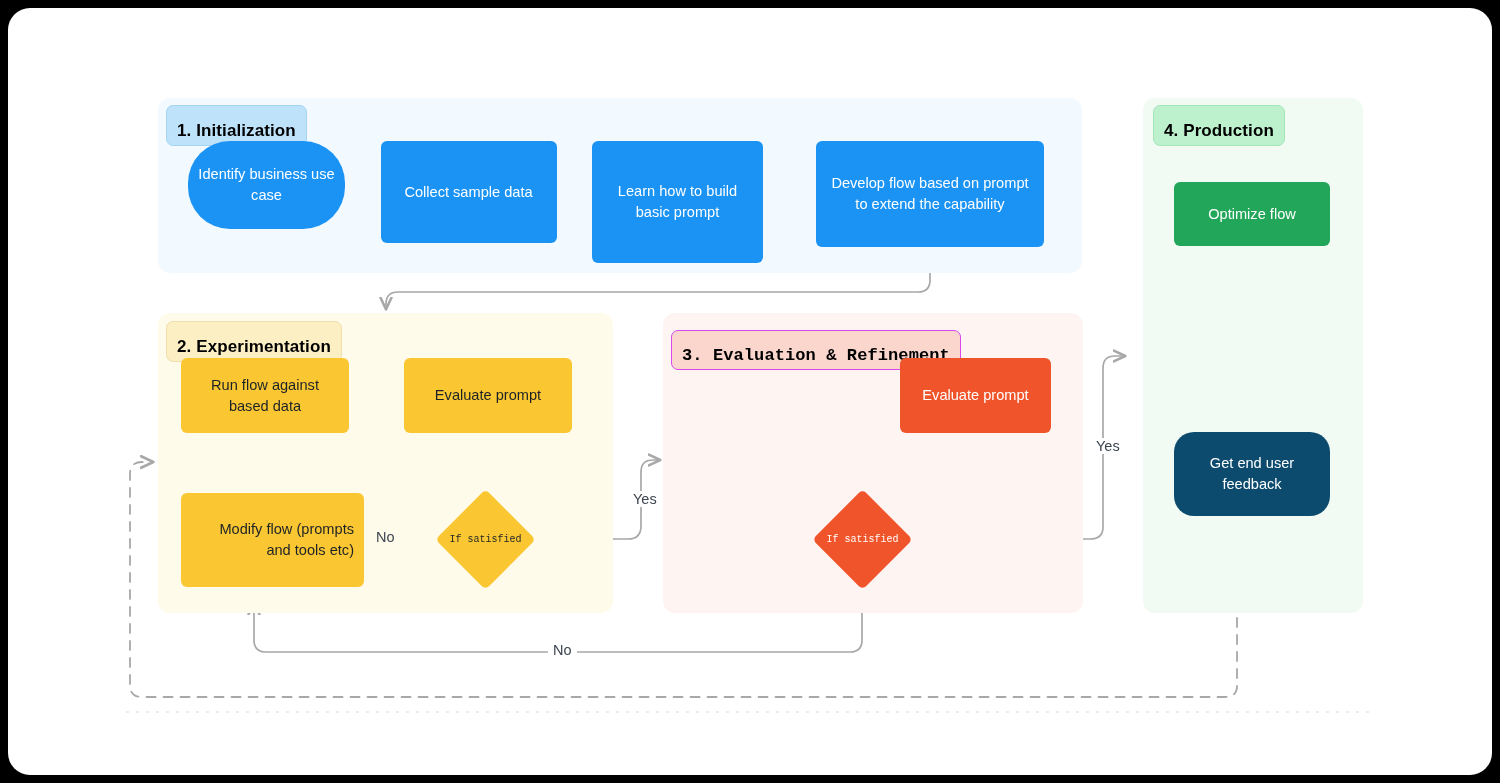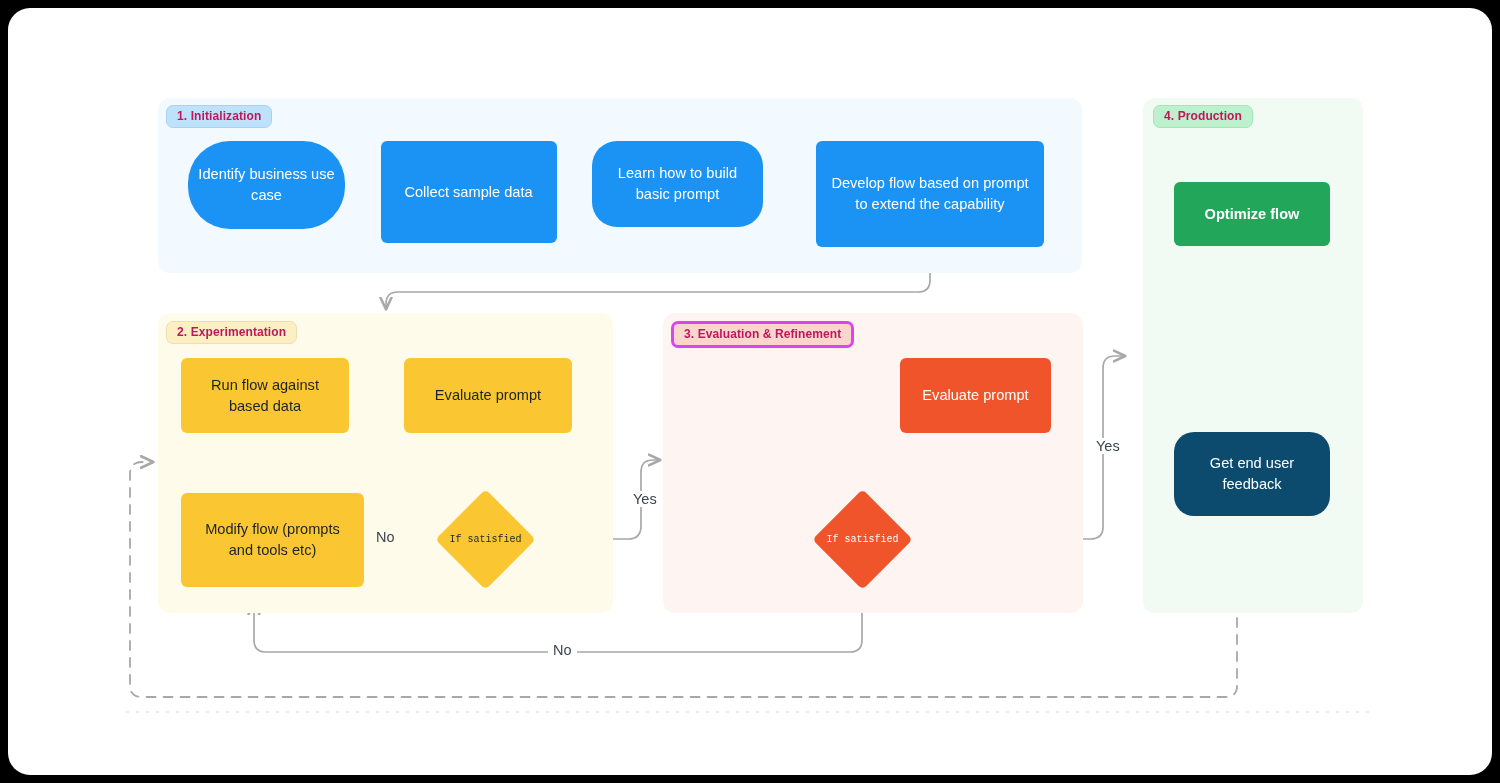--- a/index.html
+++ b/index.html
@@ -2,21 +2,21 @@
 <html><head>
 <meta charset="utf-8">
 <style>
   html,body{margin:0;padding:0;background:#000;}
   body{width:1500px;height:783px;font-family:"Liberation Sans",sans-serif;}
   #frame{position:absolute;left:8px;top:8px;width:1484px;height:767px;background:#ffffff;border-radius:22px;overflow:hidden;}
   #canvas{position:absolute;left:0;top:0;width:1484px;height:767px;}
 
   .panel{position:absolute;border-radius:12px;box-sizing:border-box;}
   .panel-badge{position:absolute;display:inline-flex;align-items:center;justify-content:center;
-    font-size:12px;font-weight:700;color:#be185d;border-radius:7px;padding:3px 10px 4px 10px;
+    font-size:17px;font-weight:700;color:#000000;border-radius:7px;padding:15px 10px 4px 10px;
     letter-spacing:.1px;white-space:nowrap;box-sizing:border-box;}
 
   .node{position:absolute;display:flex;align-items:center;justify-content:center;text-align:center;
     color:#ffffff;font-size:14.6px;line-height:1.42;box-sizing:border-box;padding:6px 10px;}
   .node.dark{color:#1d2226;}
   .rect{border-radius:6px;}
   .stadium{border-radius:42px;}
   .soft{border-radius:14px;}
 
   .diamond{position:absolute;}
@@ -77,66 +77,66 @@
 
   <div class="panel" style="left:150px;top:90px;width:924px;height:175px;background:#f2f9ff;"></div>
   <div class="panel-badge" style="left:158px;top:97px;background:#bfe2fb;border:1px solid #a4d4f3;">1. Initialization</div>
 
   <div class="node stadium" style="left:180px;top:133px;width:157px;height:88px;background:#1a93f5;">
     <span>Identify business use case</span>
   </div>
   <div class="node rect" style="left:373px;top:133px;width:176px;height:102px;background:#1a93f5;padding-left:9px;">
     <span>Collect sample data</span>
   </div>
-  <div class="node rect" style="left:584px;top:133px;width:171px;height:86px;background:#1a93f5;border-radius:25px;">
+  <div class="node rect" style="left:584px;top:133px;width:171px;height:122px;background:#1a93f5;">
     <span>Learn how to build basic prompt</span>
   </div>
   <div class="node rect" style="left:808px;top:133px;width:228px;height:106px;background:#1a93f5;">
     <span>Develop flow based on prompt to extend the capability</span>
   </div>
 
   <div class="panel" style="left:150px;top:305px;width:455px;height:300px;background:#fffbeb;"></div>
   <div class="panel-badge" style="left:158px;top:313px;background:#fcefc4;border:1px solid #f0deab;">2. Experimentation</div>
 
   <div class="node rect dark" style="left:173px;top:350px;width:168px;height:75px;background:#fac733;">
     <span>Run flow against based data</span>
   </div>
   <div class="node rect dark" style="left:396px;top:350px;width:168px;height:75px;background:#fac733;">
     <span>Evaluate prompt</span>
   </div>
-  <div class="node rect dark" style="left:173px;top:485px;width:183px;height:94px;background:#fac733;">
+  <div class="node rect dark" style="left:173px;top:485px;width:183px;height:94px;background:#fac733;text-align:right;">
     <span>Modify flow (prompts and tools etc)</span>
   </div>
 
   <div class="diamond" style="left:442px;top:496px;width:71px;height:71px;">
     <div class="shape" style="background:#fac733;"></div>
     <div class="dlabel">If satisfied</div>
   </div>
 
   <div class="edge-label onyellow" style="left:363px;top:521px;">No</div>
   <div class="edge-label" style="left:620px;top:483px;">Yes</div>
 
   <div class="panel" style="left:655px;top:305px;width:420px;height:300px;background:#fef5f3;"></div>
-  <div class="panel-badge" style="left:663px;top:313px;background:#fad6cd;border:3px solid #d946ef;">3. Evaluation &amp; Refinement</div>
+  <div class="panel-badge" style="left:663px;top:322px;background:#fad6cd;border:1px solid #d946ef;font-family:Liberation Mono, monospace;">3. Evaluation &amp; Refinement</div>
 
   <div class="node rect" style="left:892px;top:350px;width:151px;height:75px;background:#f0542a;">
     <span>Evaluate prompt</span>
   </div>
 
   <div class="diamond" style="left:819px;top:496px;width:71px;height:71px;">
     <div class="shape" style="background:#f0542a;"></div>
     <div class="dlabel" style="color:#ffffff;">If satisfied</div>
   </div>
 
   <div class="edge-label" style="left:1083px;top:430px;">Yes</div>
   <div class="edge-label" style="left:540px;top:634px;">No</div>
 
   <div class="panel" style="left:1135px;top:90px;width:220px;height:515px;background:#f1fbf4;"></div>
   <div class="panel-badge" style="left:1145px;top:97px;background:#bdf0cd;border:1px solid #a3e6b7;">4. Production</div>
 
-  <div class="node rect" style="left:1166px;top:174px;width:156px;height:64px;background:#22a75a;font-weight:bold;">
+  <div class="node rect" style="left:1166px;top:174px;width:156px;height:64px;background:#22a75a;">
     <span>Optimize flow</span>
   </div>
   <div class="node soft" style="left:1166px;top:424px;width:156px;height:84px;background:#0c4a6e;border-radius:20px;">
     <span>Get end user feedback</span>
   </div>
 
 </div>
 
 </body></html>

